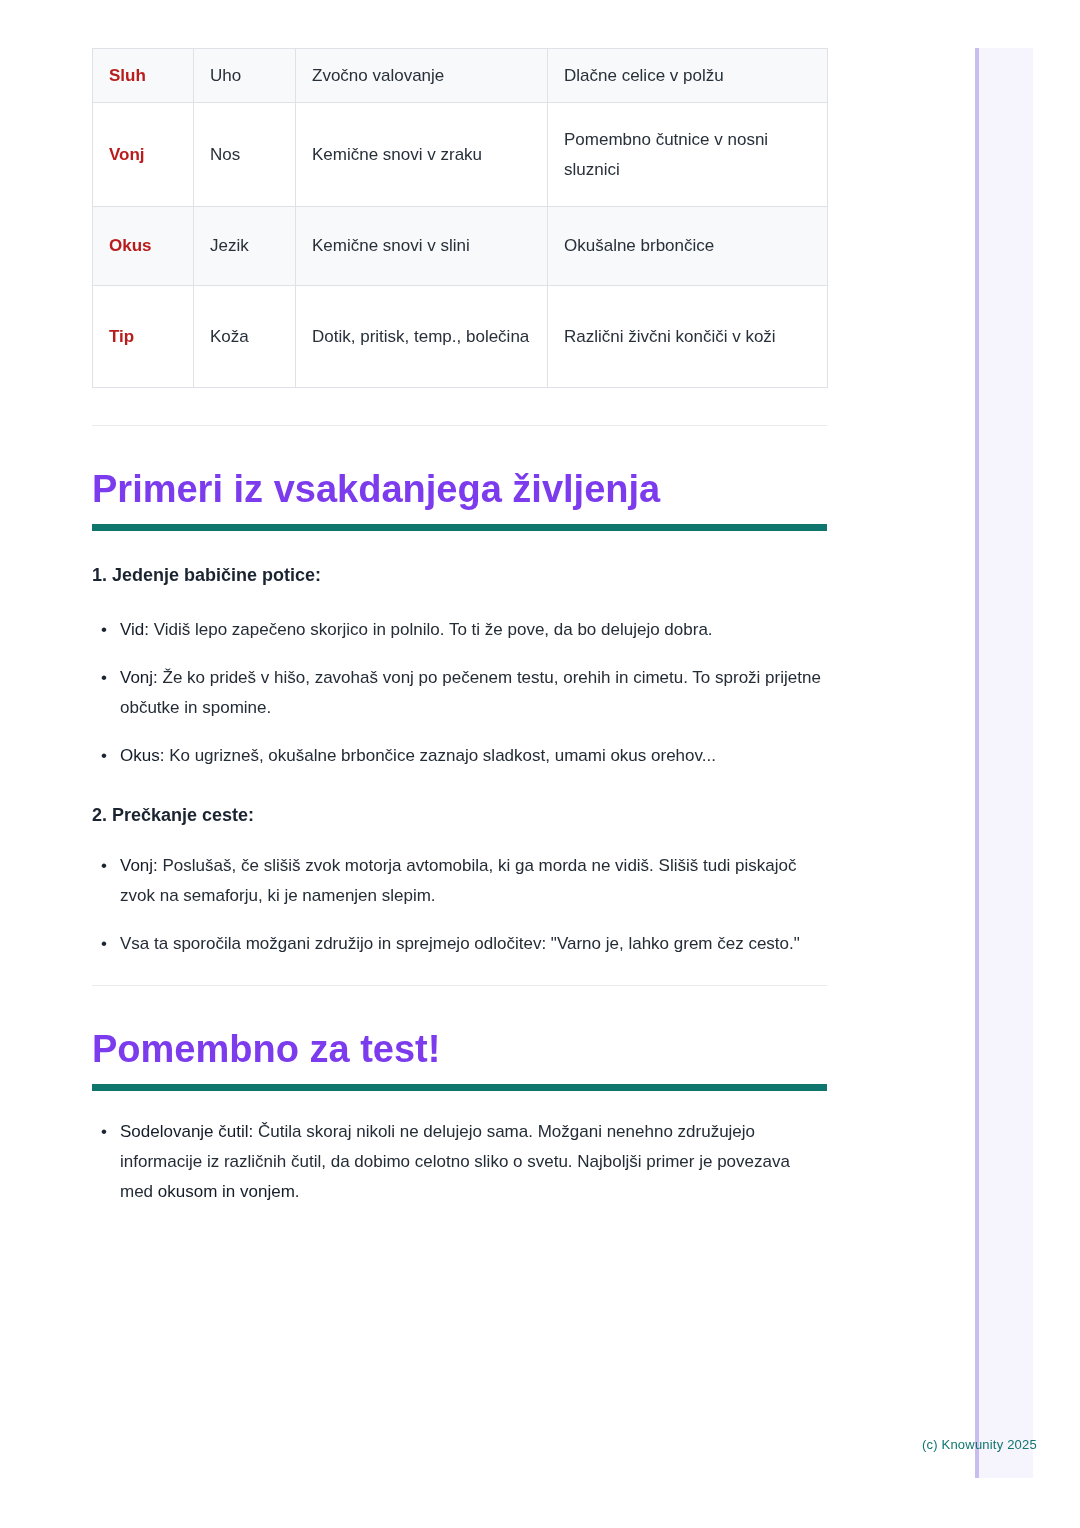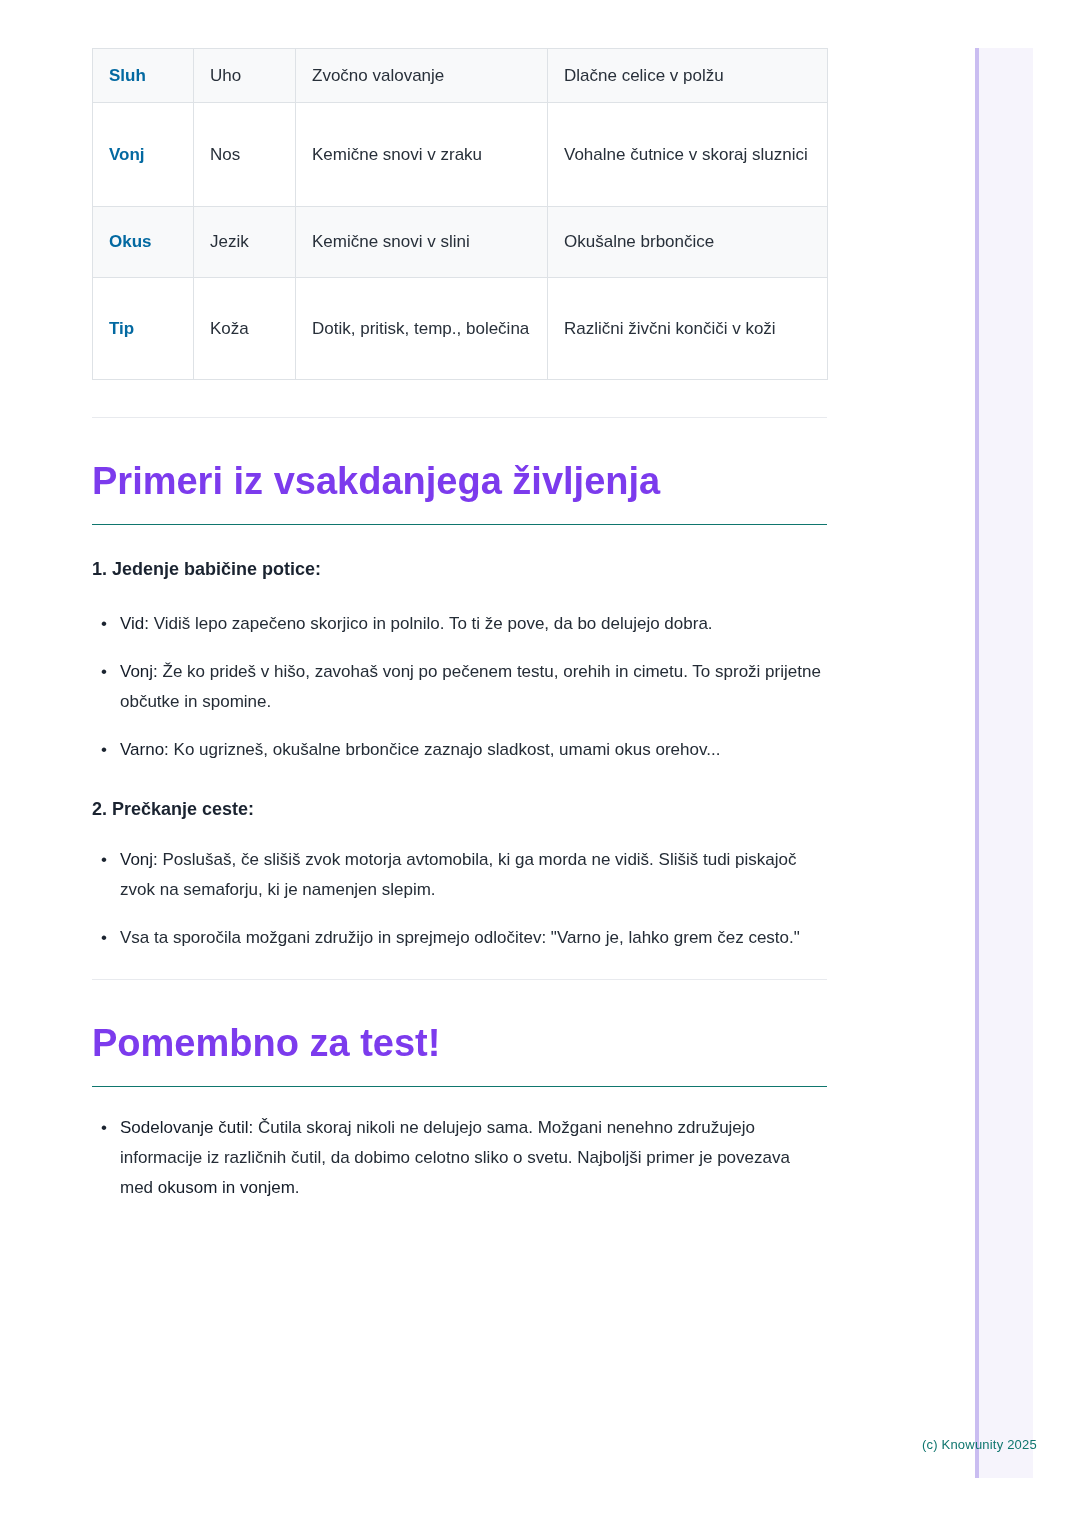--- a/index.html
+++ b/index.html
@@ -44,42 +44,42 @@
   table.senses col.c4 { width: 280px; }
   table.senses td {
     border: 1px solid #dee2e6;
     padding: 10px 16px;
     font-size: 17px;
     line-height: 30px;
     color: #28303a;
     vertical-align: middle;
     overflow: hidden;
   }
-  table.senses td.sense { font-weight: 700; color: #0369a1; }
+  table.senses td.sense { font-weight: 700; color: #b91c1c; }
   tr.stripe { background: #f8f9fa; }
   tr.r1 { height: 54px; }
   tr.r2 { height: 104px; padding-left: 19px; }
-  tr.r3 { height: 71px; }
+  tr.r3 { height: 79px; }
   tr.r4 { height: 102px; }
   
   hr.divider {
     border: none;
     border-top: 1px solid #e8eaee;
     margin: 37px 0 0 0;
   }
   hr.divider2 { margin-top: 26px; }
   
   h1.sec {
     margin: 40px 0 0 0;
     font-size: 38px;
     line-height: 46px;
     font-weight: 700;
     color: #7c3bed;
-    border-bottom: 1px solid #0f766e;
-    padding-bottom: 20px;
+    border-bottom: 7px solid #0f766e;
+    padding-bottom: 12px;
   }
   p.subhead {
     margin: 30px 0 0 0;
     font-size: 18px;
     line-height: 28px;
     font-weight: 700;
     color: #1a2330;
   }
   ul.blist {
     margin: 26px 0 0 0;
@@ -133,21 +133,21 @@
         <tr class="r1 stripe">
           <td class="sense">Sluh</td>
           <td>Uho</td>
           <td>Zvočno valovanje</td>
           <td>Dlačne celice v polžu</td>
         </tr>
         <tr class="r2">
           <td class="sense">Vonj</td>
           <td>Nos</td>
           <td>Kemične snovi v zraku</td>
-          <td>Vohalne čutnice v skoraj sluznici</td>
+          <td>Pomembno čutnice v nosni sluznici</td>
         </tr>
         <tr class="r3 stripe">
           <td class="sense">Okus</td>
           <td>Jezik</td>
           <td>Kemične snovi v slini</td>
           <td>Okušalne brbončice</td>
         </tr>
         <tr class="r4">
           <td class="sense">Tip</td>
           <td>Koža</td>
@@ -158,21 +158,21 @@
     </table>
 
     <hr class="divider">
 
     <h1 class="sec">Primeri iz vsakdanjega življenja</h1>
 
     <p class="subhead">1. Jedenje babičine potice:</p>
     <ul class="blist">
       <li><span class="b">Vid:</span><span> Vidiš lepo zapečeno skorjico in polnilo. To ti že pove, da bo delujejo dobra.</span></li>
       <li><span class="b">Vonj:</span><span> Že ko prideš v hišo, zavohaš vonj po pečenem testu, orehih in cimetu. To sproži prijetne občutke in spomine.</span></li>
-      <li><span class="b">Varno:</span><span> Ko ugrizneš, okušalne brbončice zaznajo sladkost, umami okus orehov...</span></li>
+      <li><span class="b">Okus:</span><span> Ko ugrizneš, okušalne brbončice zaznajo sladkost, umami okus orehov...</span></li>
     </ul>
 
     <p class="subhead">2. Prečkanje ceste:</p>
     <ul class="blist blist2">
       <li><span class="b">Vonj:</span><span> Poslušaš, če slišiš zvok motorja avtomobila, ki ga morda ne vidiš. Slišiš tudi piskajoč zvok na semaforju, ki je namenjen slepim.</span></li>
       <li><span>Vsa ta sporočila možgani združijo in sprejmejo odločitev: "Varno je, lahko grem čez cesto."</span></li>
     </ul>
 
     <hr class="divider divider2">
 

